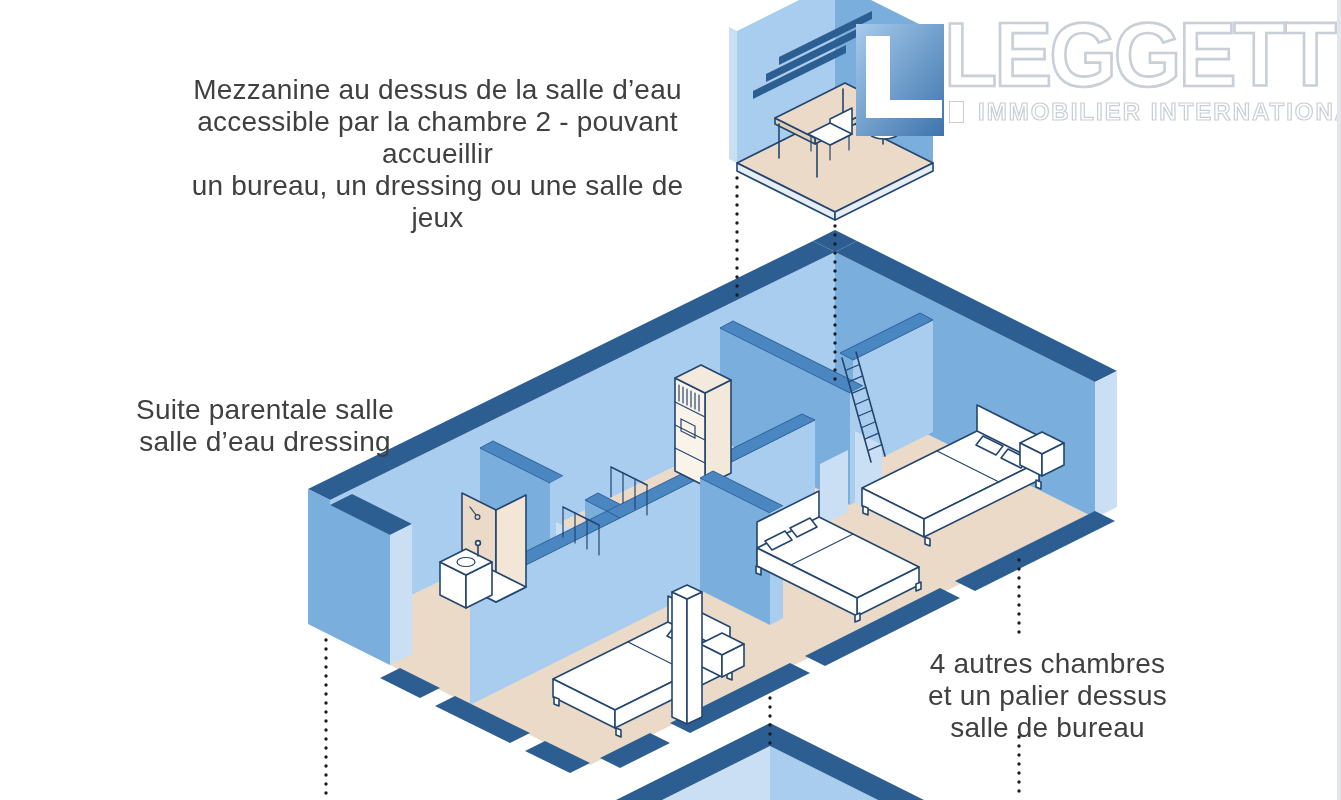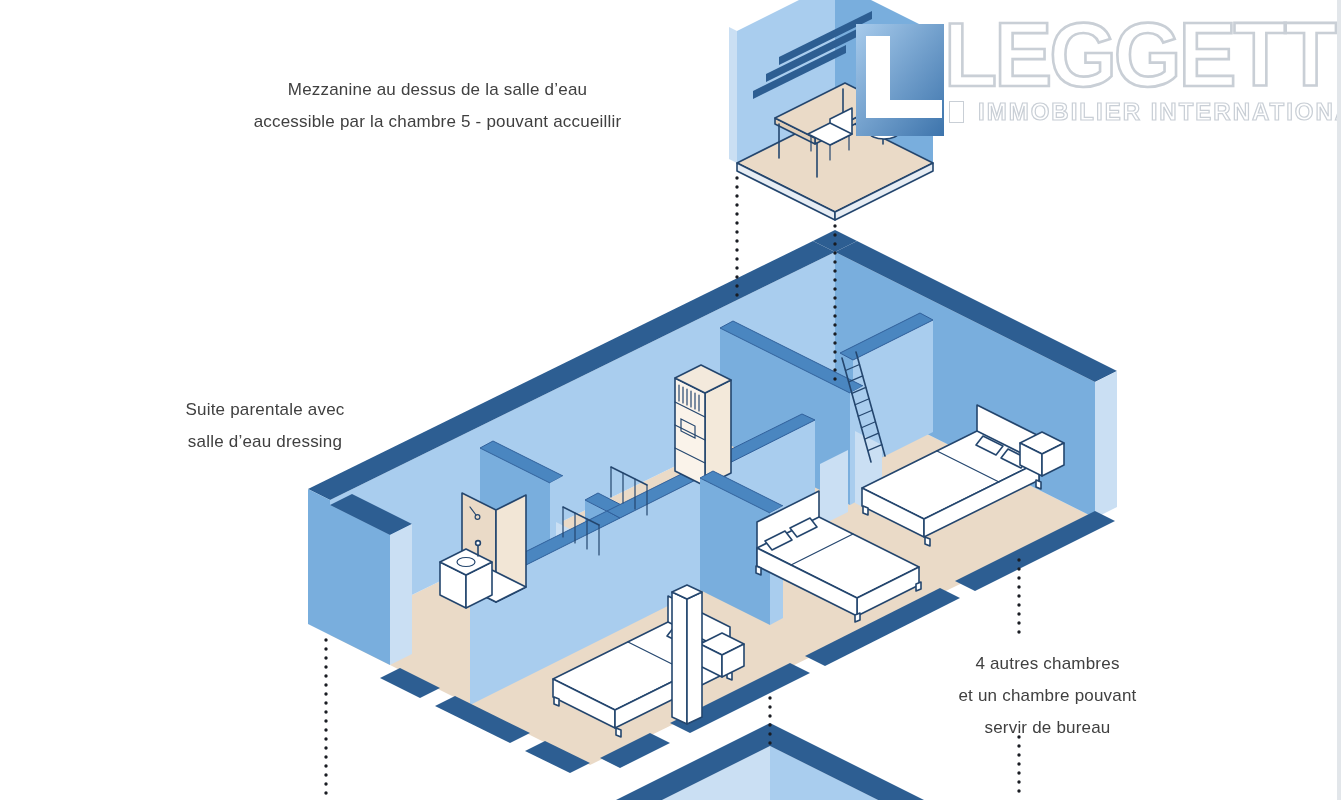--- a/index.html
+++ b/index.html
@@ -18,21 +18,21 @@
   .fF2{fill:var(--floor-light);}
   .fW{fill:var(--white);}
   .fE{fill:var(--slab-edge);}
   .sO{stroke:var(--outline);stroke-width:1.6;stroke-linejoin:round;}
   .ln{stroke:var(--outline);stroke-width:1.6;fill:none;stroke-linecap:round;}
   .lnT{stroke:var(--outline);stroke-width:1.2;fill:none;stroke-linecap:round;}
   .dot{stroke:var(--dot);stroke-width:3.4;stroke-dasharray:0 9;stroke-linecap:round;fill:none;}
   
   .note{
     position:absolute;text-align:center;color:var(--text);
-    font-size:17px;line-height:32px;letter-spacing:.2px;
+    font-size:28px;line-height:32px;letter-spacing:.2px;
   }
   .note span{display:block;}
   
   .logo-word{
     position:absolute;left:944px;top:2px;font-size:87px;font-weight:bold;
     color:var(--white);-webkit-text-stroke:2.6px var(--logo-stroke);
     letter-spacing:-3px;white-space:nowrap;transform:scaleY(1.05);transform-origin:top left;
   }
   .logo-tag{
     position:absolute;left:978px;top:98px;font-size:24px;font-weight:bold;
@@ -306,32 +306,33 @@
       <rect x="856" y="24" width="88" height="112" fill="url(#gBlue)"></rect>
       <g>
         <rect x="866" y="36" width="24" height="78" fill="#ffffff"></rect>
         <rect x="866" y="100" width="76" height="18" fill="#ffffff"></rect>
       </g>
     </g>
   </svg>
 
   <div class="note" style="left:165px;top:74px;width:545px;">
     <span>Mezzanine au dessus de la salle d’eau</span>
-    <span>accessible par la chambre 5 - pouvant accueillir</span>
+    <span>accessible par la chambre 2 - pouvant accueillir</span>
+    <span>un bureau, un dressing ou une salle de jeux</span>
   </div>
 
   <div class="note" style="left:120px;top:394px;width:290px;">
-    <span>Suite parentale avec</span>
+    <span>Suite parentale salle</span>
     <span>salle d’eau dressing</span>
   </div>
 
   <div class="note" style="left:915px;top:648px;width:265px;">
     <span>4 autres chambres</span>
-    <span>et un chambre pouvant</span>
-    <span>servir de bureau</span>
+    <span>et un palier dessus</span>
+    <span>salle de bureau</span>
   </div>
 
   <div class="logo-word">LEGGETT</div>
   <div class="logo-sep"></div>
   <div class="logo-tag">IMMOBILIER INTERNATIONAL</div>
 
   <div class="edge-r"></div>
 </div>
 
 </body></html>

